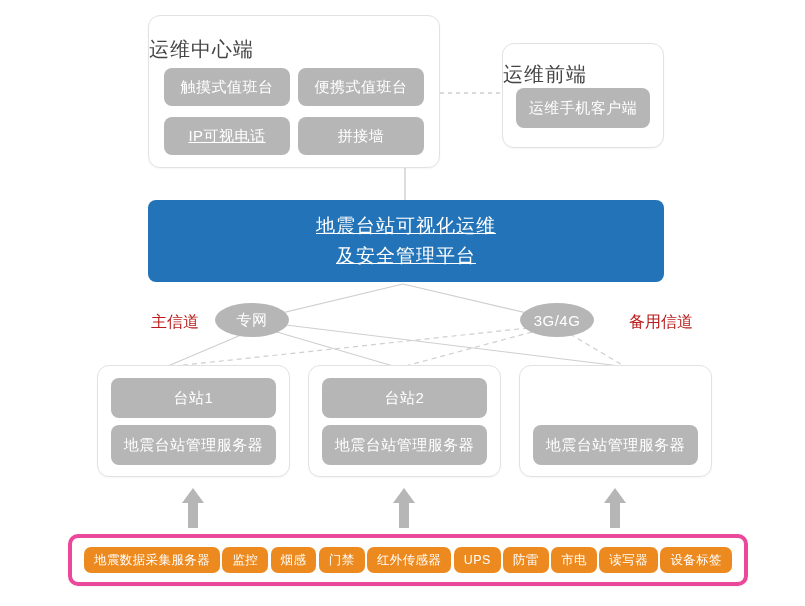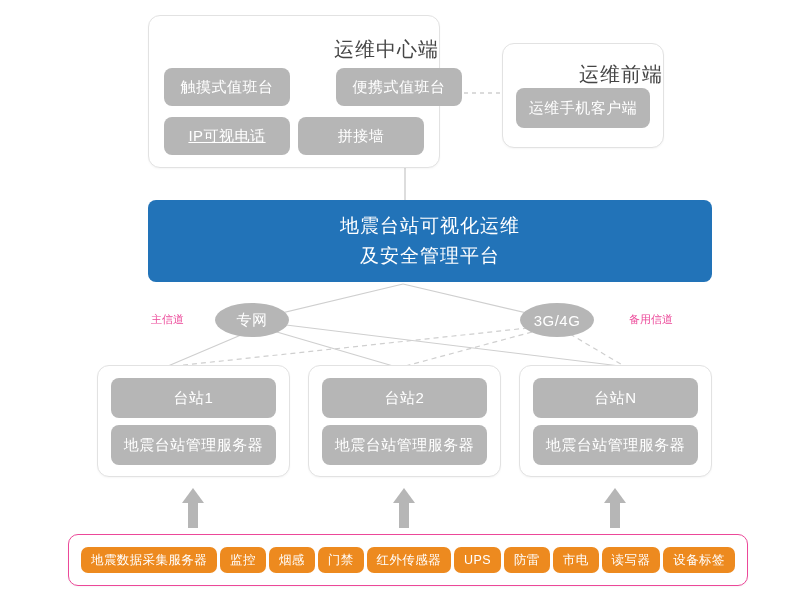--- a/index.html
+++ b/index.html
@@ -32,21 +32,21 @@
     background: #ffffff;
     border: 1px solid #e2e2e2;
     border-radius: 12px;
     box-sizing: border-box;
     box-shadow: 0 1px 2px rgba(0,0,0,0.04);
   }
   .panel-title {
     position: absolute;
     left: 0;
     right: 0;
-    text-align: right;
+    text-align: left;
     color: #454545;
     font-size: 20px;
     letter-spacing: 1px;
     white-space: nowrap;
   }
 
   
   .chip {
     position: absolute;
     background: #b6b6b6;
@@ -59,64 +59,65 @@
     box-sizing: border-box;
     letter-spacing: 0.5px;
     white-space: nowrap;
   }
 
   
   .platform {
     position: absolute;
     left: 148px;
     top: 200px;
-    width: 564px;
+    width: 516px;
     height: 82px;
     background: #2273b8;
     border-radius: 8px;
     color: #ffffff;
     font-size: 19px;
     line-height: 30px;
     display: flex;
     flex-direction: column;
     align-items: center;
     justify-content: center;
     letter-spacing: 1px;
     box-sizing: border-box;
+    text-decoration: underline;
   }
 
   
   .ellipse {
     position: absolute;
     background: #b6b6b6;
     border-radius: 50%;
     color: #ffffff;
     font-size: 15px;
     display: flex;
     align-items: center;
     justify-content: center;
     letter-spacing: 0.5px;
     white-space: nowrap;
   }
   .chan-label {
     position: absolute;
-    color: #ec4899;
-    font-size: 11px;
+    color: #b91c1c;
+    font-size: 16px;
     white-space: nowrap;
   }
 
   
   .tagbar {
     position: absolute;
     left: 68px;
     top: 534px;
     width: 680px;
     height: 52px;
     background: #ffffff;
-    border: 1px solid #ec4899;
+    border: 4px solid #ec4899;
     border-radius: 10px;
     box-sizing: border-box;
     display: flex;
     align-items: center;
     justify-content: space-between;
     padding: 0 12px;
     box-shadow: 0 1px 2px rgba(0,0,0,0.04);
   }
   .tag {
     background: #ed8a1f;
@@ -175,21 +176,21 @@
 
     <line x1="528" y1="328" x2="175" y2="366" stroke="#cfcfcf" stroke-width="1.2" stroke-dasharray="5,4"></line>
     <line x1="532" y1="332" x2="398" y2="368" stroke="#cfcfcf" stroke-width="1.2" stroke-dasharray="5,4"></line>
     <line x1="570" y1="334" x2="624" y2="366" stroke="#cfcfcf" stroke-width="1.2" stroke-dasharray="5,4"></line>
   </svg>
 
   <div class="panel" style="left:148px; top:15px; width:292px; height:153px;">
     <div class="panel-title" style="top:20px;">运维中心端</div>
   </div>
   <div class="chip" style="left:164px; top:68px; width:126px; height:38px;">触摸式值班台</div>
-  <div class="chip" style="left:298px; top:68px; width:126px; height:38px;margin-left:38px;">便携式值班台</div>
+  <div class="chip" style="left:298px; top:68px; width:126px; height:38px;">便携式值班台</div>
   <div class="chip" style="left:164px; top:117px; width:126px; height:38px;text-decoration:underline;">IP可视电话</div>
   <div class="chip" style="left:298px; top:117px; width:126px; height:38px;">拼接墙</div>
 
   <div class="panel" style="left:502px; top:43px; width:162px; height:105px;">
     <div class="panel-title" style="top:17px;">运维前端</div>
   </div>
   <div class="chip" style="left:516px; top:88px; width:134px; height:40px;">运维手机客户端</div>
 
   <div class="platform">
     <div>地震台站可视化运维</div>
@@ -203,21 +204,20 @@
 
   <div class="panel" style="left:97px; top:365px; width:193px; height:112px;"></div>
   <div class="chip" style="left:111px; top:378px; width:165px; height:40px;">台站1</div>
   <div class="chip" style="left:111px; top:425px; width:165px; height:40px;">地震台站管理服务器</div>
 
   <div class="panel" style="left:308px; top:365px; width:193px; height:112px;"></div>
   <div class="chip" style="left:322px; top:378px; width:165px; height:40px;">台站2</div>
   <div class="chip" style="left:322px; top:425px; width:165px; height:40px;">地震台站管理服务器</div>
 
   <div class="panel" style="left:519px; top:365px; width:193px; height:112px;"></div>
-  <div class="chip" style="left:533px; top:378px; width:165px; height:40px;">台站N</div>
   <div class="chip" style="left:533px; top:425px; width:165px; height:40px;">地震台站管理服务器</div>
 
   <div class="arrow" style="left:182px; top:488px;">
     <div class="head"></div>
       <div class="shaft"></div>
   </div>
   <div class="arrow" style="left:393px; top:488px;">
     <div class="head"></div>
       <div class="shaft"></div>
   </div>

